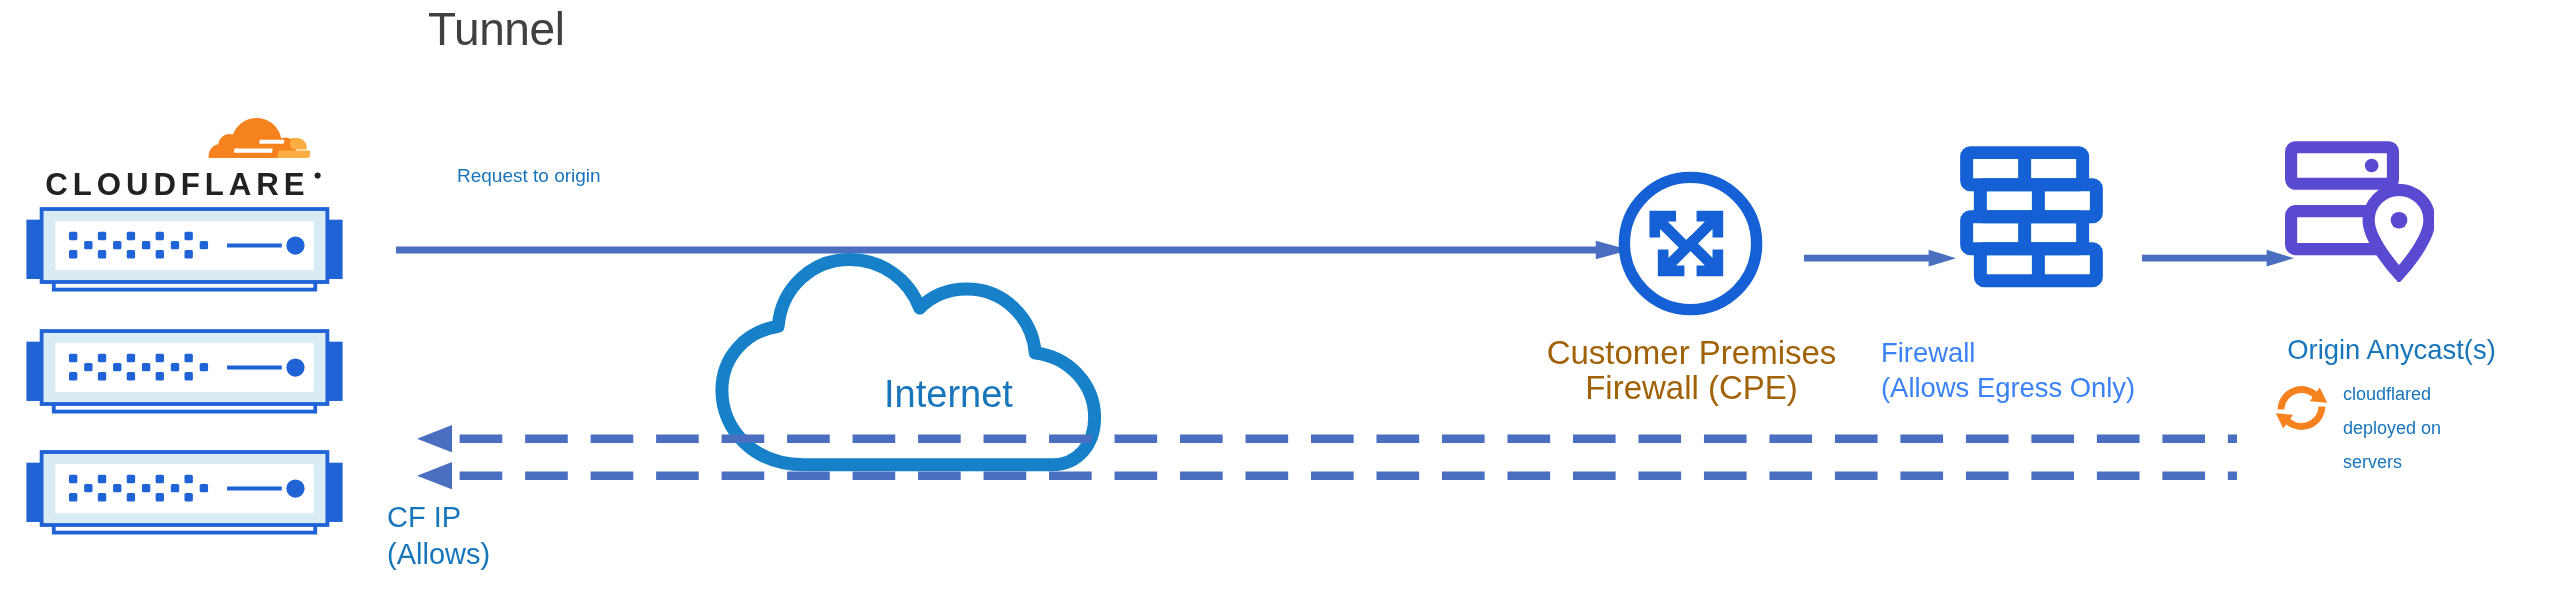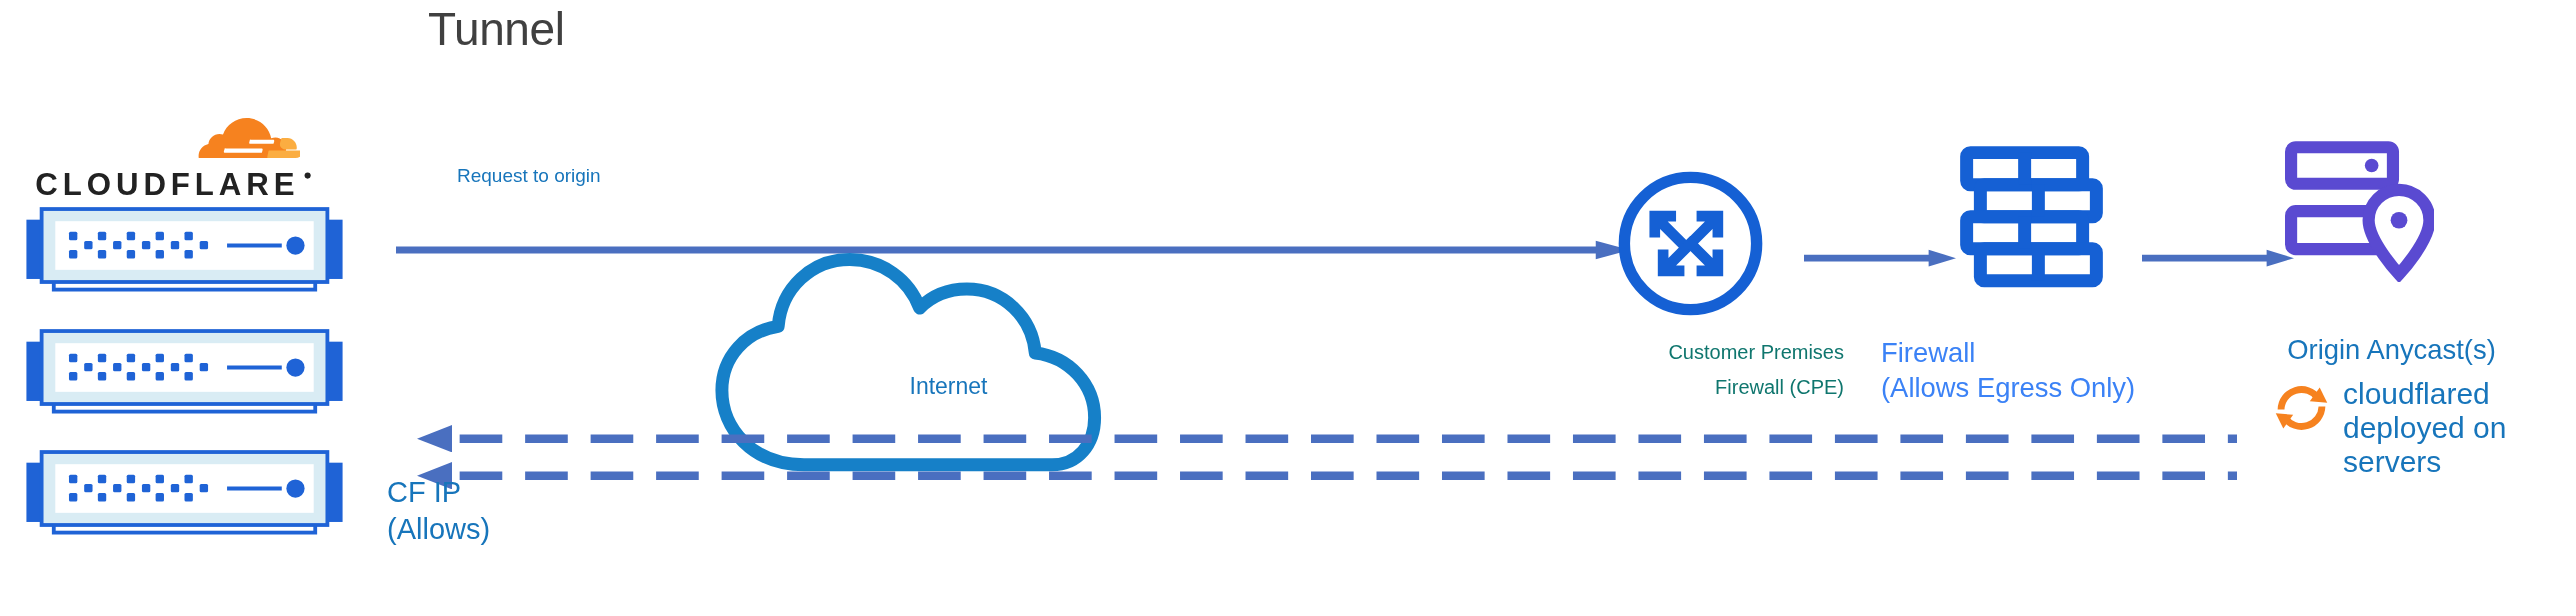--- a/index.html
+++ b/index.html
@@ -17,57 +17,57 @@
   .abs{position:absolute;}
   
   #diagram-title{
     left:428px; top:1.5px;
     font-size:46px;
     color:#404040;
     letter-spacing:-0.4px;
     white-space:nowrap;
   }
   
-  #cf-logo{ left:26px; top:107px; width:289px; height:99px; }
+  #cf-logo{ left:36px; top:107px; width:289px; height:99px; }
   #cf-logo .cf-mark{position:absolute; left:152px; top:0; width:122px; height:61px;}
   #cf-logo .cf-word{position:absolute; left:9.1px; top:61px; width:282px; height:35px;}
   
   .server-unit{ width:335px; height:95px; }
   #server-1{ left:17px; top:206px; }
   #server-2{ left:17px; top:328px; }
   #server-3{ left:17px; top:449px; }
   
   #internet-cloud{ left:708px; top:229px; width:472px; height:251px; }
   #internet-label{
     left:842px; top:373px;
     width:213px; text-align:center;
-    font-size:23px; color:#1775bb; white-space:nowrap;
+    font-size:38px; color:#1775bb; white-space:nowrap;
   }
   
   #request-arrow{ left:396px; top:240px; width:1234px; height:20px; }
   #request-label{
     left:457px; top:165px;
     font-size:19px; color:#1775bb; white-space:nowrap;
   }
   
   #dashed-line-top{ left:417px; top:425px; width:1820px; height:27.4px; }
   #dashed-line-bottom{ left:417px; top:462px; width:1820px; height:27.4px; }
   #persistent-label{
     left:1194px; top:487px;
     font-size:27.4px; color:#1775bb; white-space:nowrap;
   }
   #cfip-label{
-    left:387px; top:474px;
+    left:387px; top:499px;
     font-size:29px; color:#1775bb; line-height:37px;
   }
   
   #cpe-icon{ left:1616px; top:169px; width:149px; height:149px; }
   #cpe-label{
     left:1539px; top:335px; width:305px;
-    text-align:right; font-size:20px; color:#0f766e; line-height:35px;
+    text-align:center; font-size:33px; color:#a16207; line-height:35px;
   }
   
   #arrow-cpe-fw{ left:1804px; top:249px; width:152px; height:18.3px; }
   
   #firewall-icon{ left:1959px; top:145px; width:145px; height:145px; }
   #firewall-label{
     left:1881px; top:335px; width:305px;
     text-align:left; font-size:27.4px; color:#3b82f6; line-height:35px;
   }
   
@@ -76,21 +76,21 @@
   #origin-icon{ left:2285px; top:141px; width:149px; height:141px; }
   #origin-label{
     left:2266px; top:334px; width:251px;
     text-align:center; font-size:27.4px; color:#1775bb; white-space:nowrap;
   }
   
   #cloudflared-note{ left:2274px; top:377px; width:305px; }
   #cloudflared-note .cfd-icon{position:absolute; left:0; top:6.1px; width:55px; height:50px;}
   #cloudflared-note .cfd-text{
     position:absolute; left:69px; top:0;
-    font-size:30px; color:#1775bb; line-height:34px;
+    font-size:18px; color:#1775bb; line-height:34px;
   }
 </style>
 </head>
 <body>
 
 <div id="stage">
 
   <div class="abs" id="diagram-title">Tunnel</div>
 
   <div class="abs" id="cf-logo">

